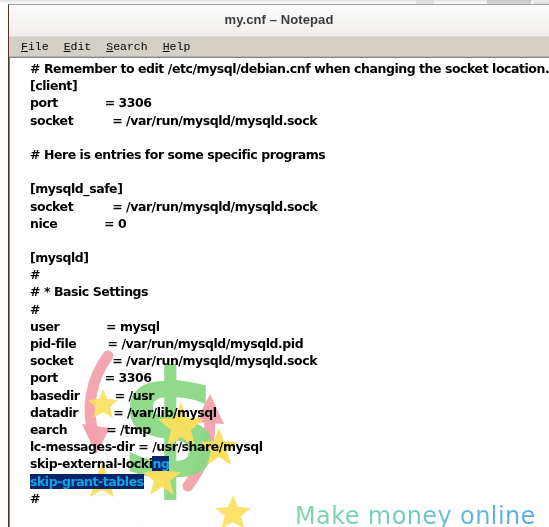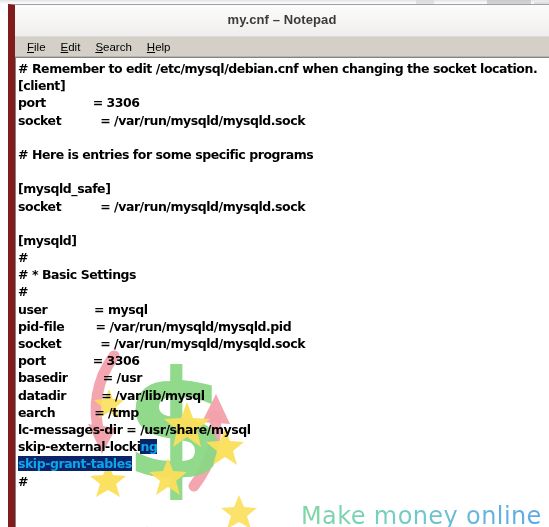--- a/index.html
+++ b/index.html
@@ -52,21 +52,21 @@
 
   
   #window {
     position: absolute;
     left: 8px;
     top: 4px;
     width: 541px;
     height: 523px;
     background: #f1f0ee;
     border-top: 1px solid #9fa0a1;
-    border-left: 7px solid #7f1d1d;
+    border-left: 1px solid #7f1d1d;
     box-sizing: border-box;
     overflow: hidden;
   }
 
   
   #titlebar {
     position: relative;
     height: 31px;
     background: linear-gradient(to bottom, #fbfbfb 0%, #f6f5f3 55%, #efeeec 100%);
     border-bottom: 1px solid #dedcd8;
@@ -90,21 +90,21 @@
     border-bottom: 1px solid #b8b4ac;
     display: flex;
     align-items: center;
     padding-left: 5px;
     box-sizing: border-box;
   }
   .menu-item {
     font-size: 11.5px;
     color: #000000;
     padding: 1px 8px 1px 7px;
-    font-family: Liberation Sans, sans-serif;
+    font-family: Liberation Mono, monospace;
     white-space: nowrap;
     cursor: default;
   }
   .menu-item .mn {
     text-decoration: underline;
   }
 
   
   #textarea-wrap {
     position: relative;
@@ -125,21 +125,21 @@
   }
   .line {
     height: 17.2px;
     line-height: 17.2px;
     font-family: "DejaVu Sans", sans-serif;
     font-size: 12.5px;
     font-weight: bold;
     color: #000000;
     white-space: pre;
     letter-spacing: -0.45px;
-    padding-left: 1px;
+    padding-left: 19px;
   }
   .line.blank { color: transparent; }
   .sel {
     background: #0a246a;
     color: #0ea5e9;
   }
 
   
   #watermark {
     position: absolute;
@@ -221,20 +221,21 @@
     <div id="textarea">
         <div class="line"># Remember to edit /etc/mysql/debian.cnf when changing the socket location.</div>
         <div class="line">[client]</div>
         <div class="line">port            = 3306</div>
         <div class="line">socket          = /var/run/mysqld/mysqld.sock</div>
         <div class="line blank">&nbsp;</div>
         <div class="line"># Here is entries for some specific programs</div>
         <div class="line blank">&nbsp;</div>
         <div class="line">[mysqld_safe]</div>
         <div class="line">socket          = /var/run/mysqld/mysqld.sock</div>
+        <div class="line">nice            = 0</div>
         <div class="line blank">&nbsp;</div>
         <div class="line">[mysqld]</div>
         <div class="line">#</div>
         <div class="line"># * Basic Settings</div>
         <div class="line">#</div>
         <div class="line">user            = mysql</div>
         <div class="line">pid-file        = /var/run/mysqld/mysqld.pid</div>
         <div class="line">socket          = /var/run/mysqld/mysqld.sock</div>
         <div class="line">port            = 3306</div>
         <div class="line">basedir         = /usr</div>

